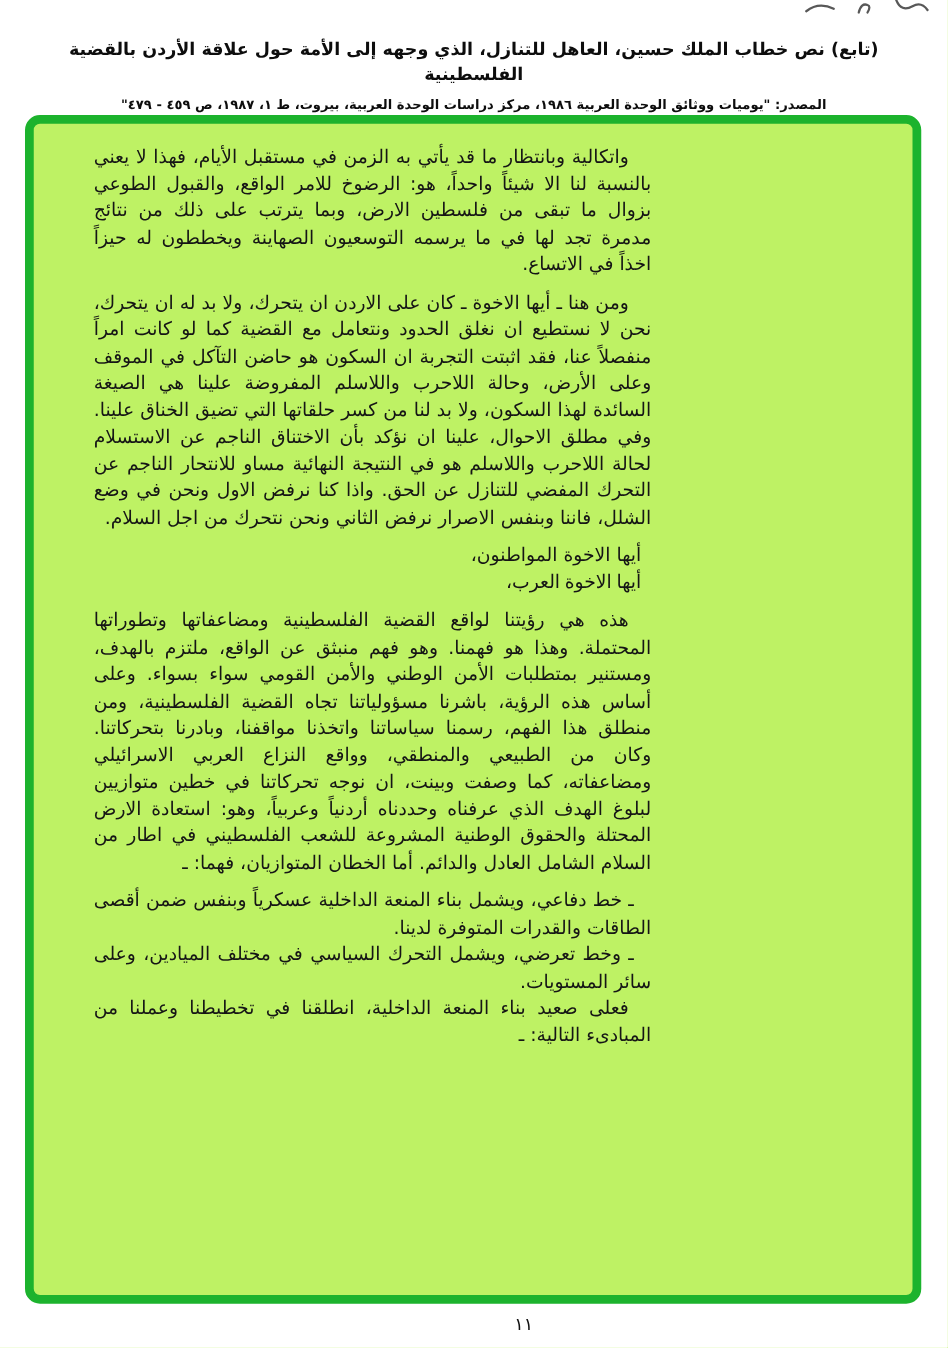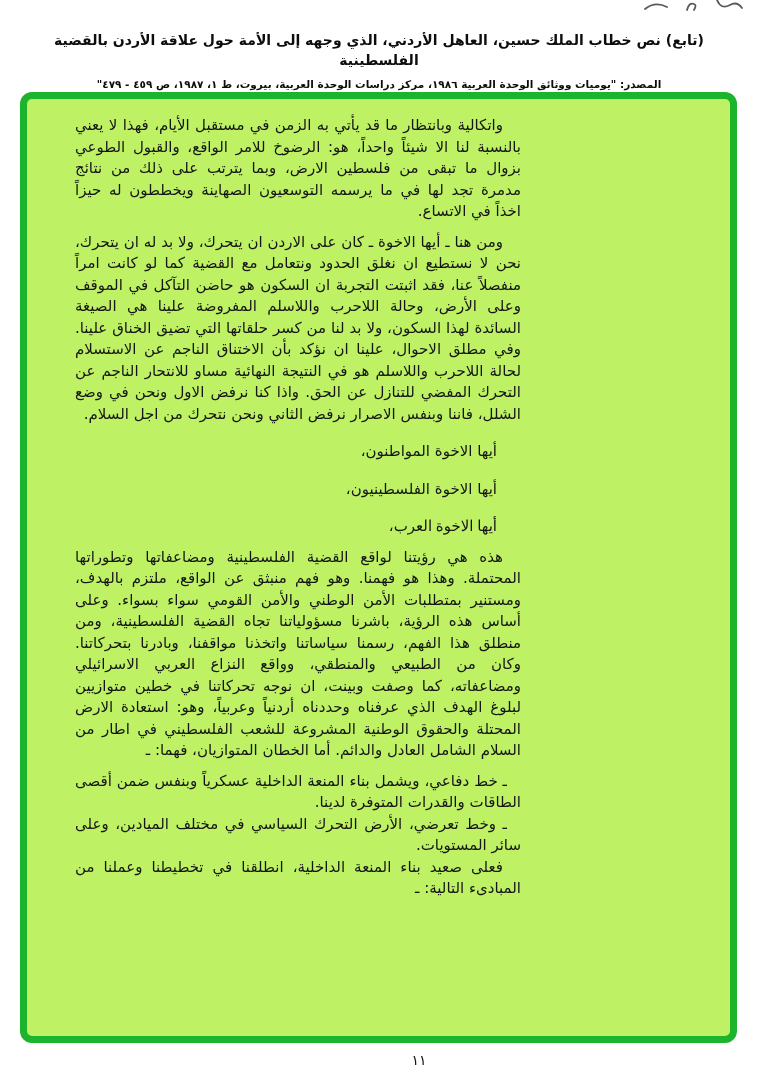--- a/index.html
+++ b/index.html
@@ -60,21 +60,21 @@
     text-align: justify;
     font-size: 15px;
     line-height: 21.5px;
     color: #151515;
   }
   .para {
     margin: 0 0 9px 0;
     text-indent: 18px;
   }
   .vocative {
-    margin: 16px;
+    margin: 0;
     text-align: right;
     text-indent: 8px;
   }
   .vocative.gap-after { margin-bottom: 9px; font-family: Liberation Serif, serif; }
   .list-item {
     margin: 0;
     text-indent: 14px;
   }
   .para.last { margin-bottom: 4px; }
   .page-number {
@@ -94,33 +94,32 @@
 
 <div class="page">
 
   <svg class="handwriting" width="105" height="16" viewBox="0 0 105 16">
     <path d="M2,9 Q12,1 24,7" stroke="#3c3c3c" stroke-width="1.8" fill="none" stroke-linecap="round"></path>
     <path d="M44,10 q2,-8 7,-6 q3,1 0,6" stroke="#3c3c3c" stroke-width="1.8" fill="none" stroke-linecap="round"></path>
     <path d="M74,0 q4,10 13,5 q7,-4 12,3" stroke="#3c3c3c" stroke-width="1.8" fill="none" stroke-linecap="round"></path>
   </svg>
 
   <header class="doc-header">
-    <h1 class="doc-title">(تابع) نص خطاب الملك حسين، العاهل الأردني، الذي وجهه إلى الأمة حول علاقة الأردن بالقضية الفلسطينية</h1>
+    <h1 class="doc-title">(تابع) نص خطاب الملك حسين، العاهل للتنازل، الذي وجهه إلى الأمة حول علاقة الأردن بالقضية الفلسطينية</h1>
     <p class="doc-source">المصدر: "يوميات ووثائق الوحدة العربية ١٩٨٦، مركز دراسات الوحدة العربية، بيروت، ط ١، ١٩٨٧، ص ٤٥٩ - ٤٧٩"</p>
   </header>
 
   <div class="green-frame">
     <div class="text-column">
       <p class="para">واتكالية وبانتظار ما قد يأتي به الزمن في مستقبل الأيام، فهذا لا يعني بالنسبة لنا الا شيئاً واحداً، هو: الرضوخ للامر الواقع، والقبول الطوعي بزوال ما تبقى من فلسطين الارض، وبما يترتب على ذلك من نتائج مدمرة تجد لها في ما يرسمه التوسعيون الصهاينة ويخططون له حيزاً اخذاً في الاتساع.</p>
       <p class="para">ومن هنا ـ أيها الاخوة ـ كان على الاردن ان يتحرك، ولا بد له ان يتحرك، نحن لا نستطيع ان نغلق الحدود ونتعامل مع القضية كما لو كانت امراً منفصلاً عنا، فقد اثبتت التجربة ان السكون هو حاضن التآكل في الموقف وعلى الأرض، وحالة اللاحرب واللاسلم المفروضة علينا هي الصيغة السائدة لهذا السكون، ولا بد لنا من كسر حلقاتها التي تضيق الخناق علينا. وفي مطلق الاحوال، علينا ان نؤكد بأن الاختناق الناجم عن الاستسلام لحالة اللاحرب واللاسلم هو في النتيجة النهائية مساو للانتحار الناجم عن التحرك المفضي للتنازل عن الحق. واذا كنا نرفض الاول ونحن في وضع الشلل، فاننا وبنفس الاصرار نرفض الثاني ونحن نتحرك من اجل السلام.</p>
       <p class="vocative">أيها الاخوة المواطنون،</p>
-      <p class="vocative">أيها الاخوة الفلسطينيون،</p>
       <p class="vocative gap-after">أيها الاخوة العرب،</p>
       <p class="para">هذه هي رؤيتنا لواقع القضية الفلسطينية ومضاعفاتها وتطوراتها المحتملة. وهذا هو فهمنا. وهو فهم منبثق عن الواقع، ملتزم بالهدف، ومستنير بمتطلبات الأمن الوطني والأمن القومي سواء بسواء. وعلى أساس هذه الرؤية، باشرنا مسؤولياتنا تجاه القضية الفلسطينية، ومن منطلق هذا الفهم، رسمنا سياساتنا واتخذنا مواقفنا، وبادرنا بتحركاتنا. وكان من الطبيعي والمنطقي، وواقع النزاع العربي الاسرائيلي ومضاعفاته، كما وصفت وبينت، ان نوجه تحركاتنا في خطين متوازيين لبلوغ الهدف الذي عرفناه وحددناه أردنياً وعربياً، وهو: استعادة الارض المحتلة والحقوق الوطنية المشروعة للشعب الفلسطيني في اطار من السلام الشامل العادل والدائم. أما الخطان المتوازيان، فهما: ـ</p>
       <p class="list-item">ـ خط دفاعي، ويشمل بناء المنعة الداخلية عسكرياً وبنفس ضمن أقصى الطاقات والقدرات المتوفرة لدينا.</p>
-      <p class="list-item">ـ وخط تعرضي، الأرض التحرك السياسي في مختلف الميادين، وعلى سائر المستويات.</p>
+      <p class="list-item">ـ وخط تعرضي، ويشمل التحرك السياسي في مختلف الميادين، وعلى سائر المستويات.</p>
       <p class="para last">فعلى صعيد بناء المنعة الداخلية، انطلقنا في تخطيطنا وعملنا من المبادىء التالية: ـ</p>
     </div>
   </div>
 
   <div class="page-number">١١</div>
 
 </div>
 
 </body></html>

